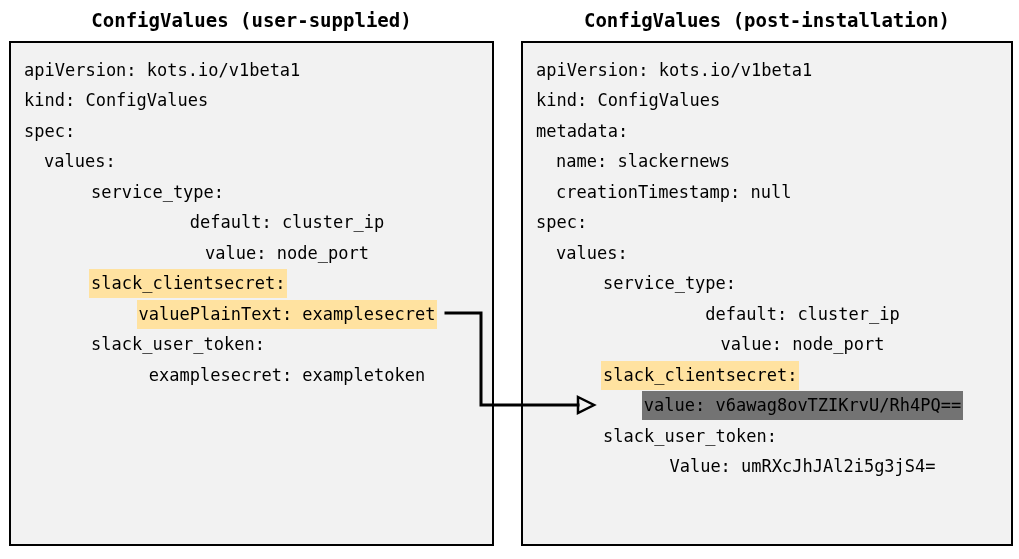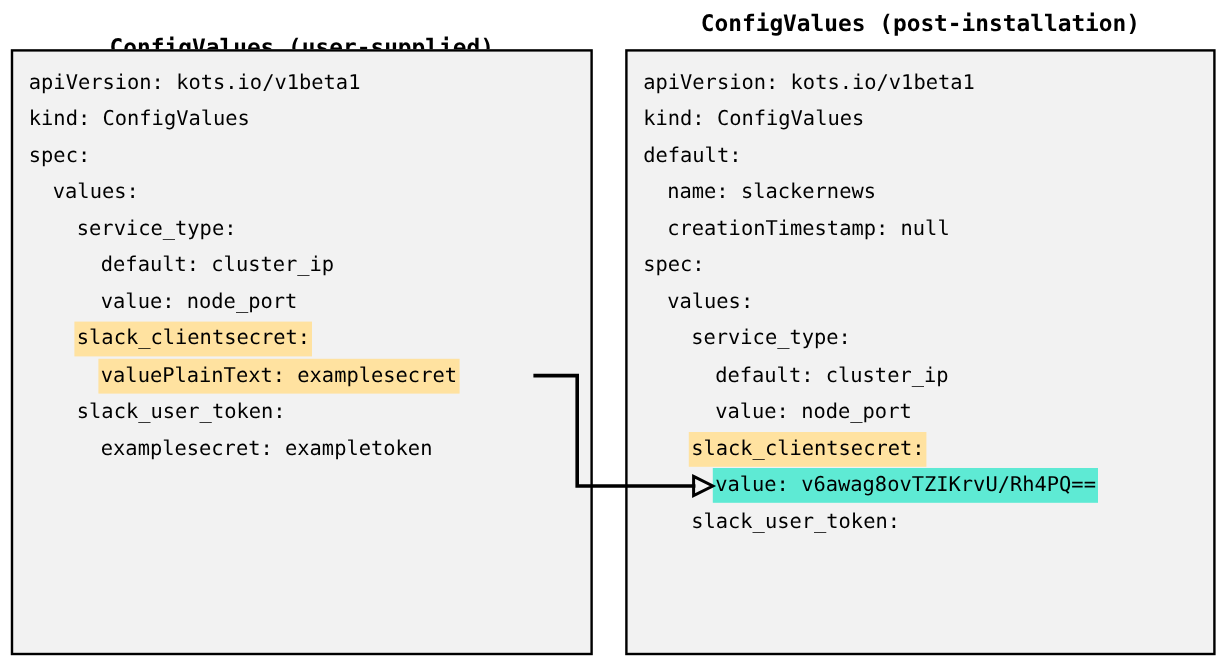--- a/index.html
+++ b/index.html
@@ -27,21 +27,21 @@
     position: absolute;
     font-family: "DejaVu Sans Mono", "Liberation Mono", monospace;
     font-size: 19px;
     font-weight: bold;
     color: #000000;
     letter-spacing: 0px;
     white-space: nowrap;
     text-align: center;
     line-height: 24px;
   }
-  #title-left  { left: 9px;   top: 8px;  width: 485px; margin-top: 20px; }
+  #title-left  { left: 9px;   top: 8px;  width: 485px; }
   #title-right { left: 521px; top: 8px;  width: 492px; }
 
   
   .panel {
     position: absolute;
     background: #f2f2f2;
     border: 2px solid #000000;
     box-sizing: border-box;
     overflow: hidden;
   }
@@ -71,22 +71,22 @@
     padding: 2px 2px 3px 2px;
     line-height: 24px;
     vertical-align: middle;
   }
   .line.hl .txt {
     background: #ffe2a0;
   }
   
   .i0 { padding-left: 11px; }
   .i1 { padding-left: 31px; }
-  .i2 { padding-left: 51px; }
-  .i3 { padding-left: 71px; }
+  .i2 { padding-left: 78px; }
+  .i3 { padding-left: 71px; text-align: center; }
 
   
   .connector {
     position: absolute;
     left: 0;
     top: 0;
     width: 1019px;
     height: 559px;
     pointer-events: none;
   }
@@ -113,31 +113,32 @@
         <div class="line i3"><span class="txt">examplesecret: exampletoken</span></div>
       </div>
   </div>
 
   <div class="panel-title" id="title-right">ConfigValues (post-installation)</div>
 
   <div class="panel" id="panel-right" style="background: rgb(242, 242, 242); border-color: rgb(0, 0, 0);">
     <div class="code" id="code-right">
         <div class="line i0"><span class="txt">apiVersion: kots.io/v1beta1</span></div>
         <div class="line i0"><span class="txt">kind: ConfigValues</span></div>
-        <div class="line i0"><span class="txt">default:</span></div>
+        <div class="line i0"><span class="txt">metadata:</span></div>
         <div class="line i1"><span class="txt">name: slackernews</span></div>
         <div class="line i1"><span class="txt">creationTimestamp: null</span></div>
         <div class="line i0"><span class="txt">spec:</span></div>
         <div class="line i1"><span class="txt">values:</span></div>
         <div class="line i2"><span class="txt">service_type:</span></div>
         <div class="line i3"><span class="txt">default: cluster_ip</span></div>
         <div class="line i3"><span class="txt">value: node_port</span></div>
         <div class="line i2 hl"><span class="txt" style="background: rgb(255, 226, 160);">slack_clientsecret:</span></div>
-        <div class="line i3 hl"><span class="txt" style="background: #5eead4;">value: v6awag8ovTZIKrvU/Rh4PQ==</span></div>
+        <div class="line i3 hl"><span class="txt" style="background: #737373;">value: v6awag8ovTZIKrvU/Rh4PQ==</span></div>
         <div class="line i2"><span class="txt">slack_user_token:</span></div>
+        <div class="line i3"><span class="txt">Value: umRXcJhJAl2i5g3jS4=</span></div>
       </div>
   </div>
 
   <svg class="connector" viewBox="0 0 1019 559" width="1019" height="559">
     <polyline id="connector-path" points="446,313 481,313 481,405 578,405" fill="none" stroke="#000000" stroke-width="3" stroke-linecap="square" stroke-linejoin="miter"></polyline>
     <polygon id="connector-head" points="578,397 594,405 578,413" fill="none" stroke="#000000" stroke-width="2.5"></polygon>
   </svg>
 
 </div>
 

